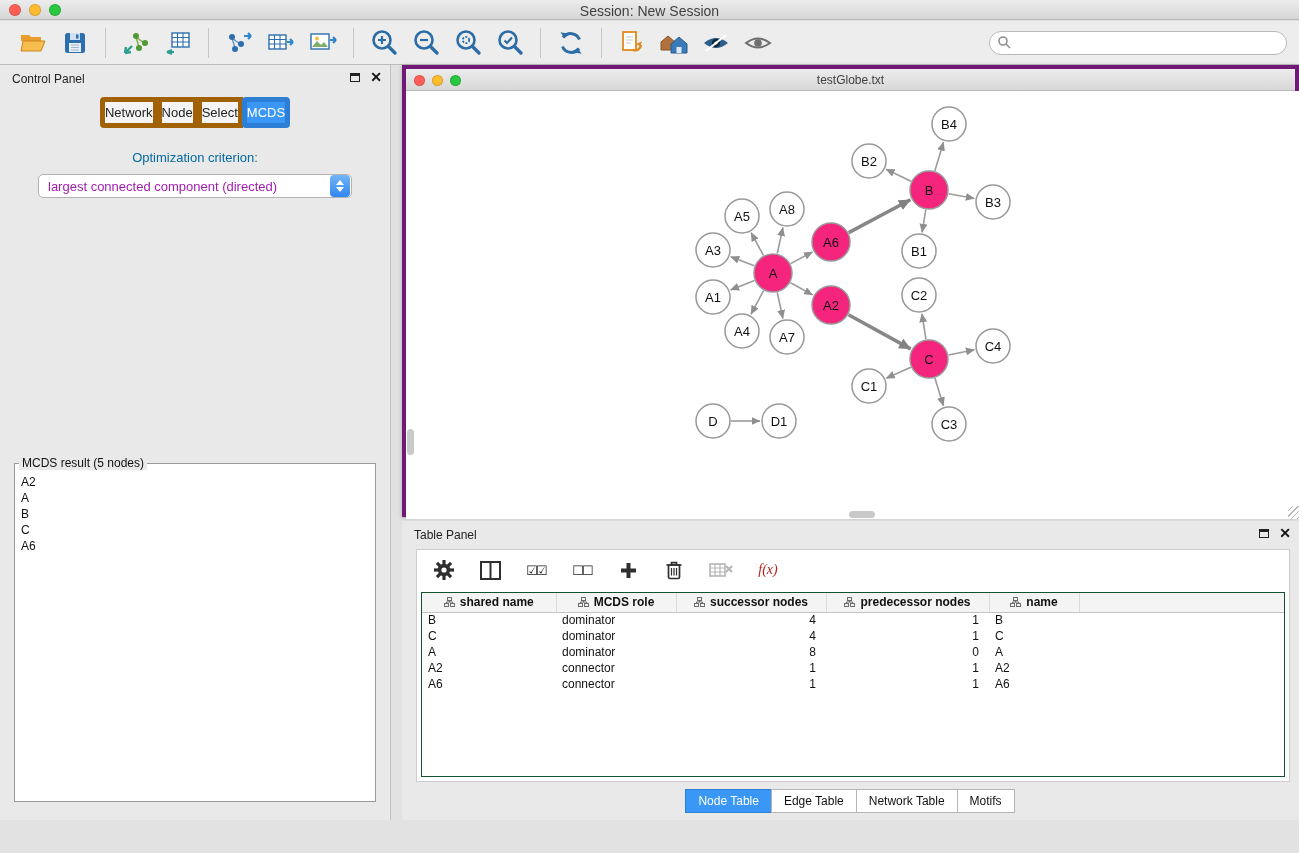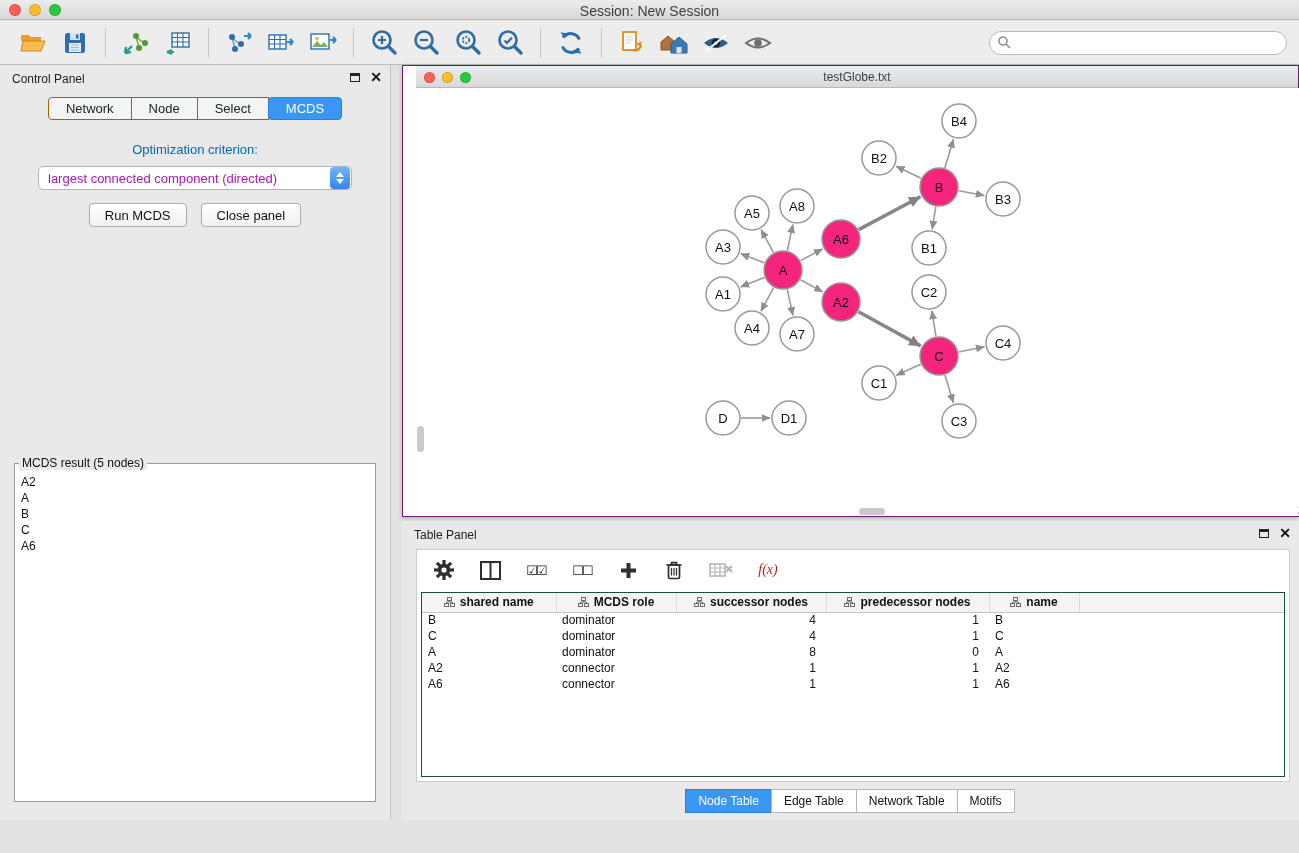--- a/index.html
+++ b/index.html
@@ -28,22 +28,22 @@
   
   .control-panel { position:absolute; left:0; top:65px; width:391px; height:755px;
     background:#e9e9e9; border-right:1px solid #c2c2c2; }
   .panel-head { position:relative; height:28px; }
   .panel-head .panel-title { position:absolute; left:12px; top:7px; font-size:12px; color:#222; }
   .panel-icons { position:absolute; right:8px; top:6px; display:flex; gap:10px; align-items:center; }
   .float-glyph { width:10px; height:9px; border:1.5px solid #222; border-top-width:3px; display:inline-block; }
   .close-glyph { font-size:14px; font-weight:bold; color:#111; line-height:12px; }
 
   .cp-tabs { display:flex; justify-content:center; margin-top:4px; }
-  .cp-tab { font-size:13px; color:#222; padding:3px 17px; background:#f4f4f4;
-    border:1px solid #a16207; margin-left:-1px; }
+  .cp-tab { font-size:13px; color:#222; padding:3px 0; background:#f4f4f4;
+    border:5px solid #a16207; margin-left:-1px; }
   .cp-tab:first-child { border-radius:4px 0 0 4px; margin-left:0; }
   .cp-tab:last-child { border-radius:0 4px 4px 0; }
   .cp-tab.active { background:#3b97f6; color:#fff; border-color:#2d7fd6; border-radius:4px; }
 
   .opt-label { text-align:center; font-size:13px; color:#0369a1; margin-top:22px; }
   .dropdown { position:relative; margin:9px auto 0 auto; width:314px; height:24px; background:#fff;
     border:1px solid #b3b3b3; border-radius:5px; display:flex; align-items:center; }
   .dd-text { flex:1; font-size:13px; color:#a21caf; padding-left:9px; white-space:nowrap; overflow:hidden; }
   .dd-stepper { width:20px; height:22px; margin-right:1px; border-radius:4px;
     background:linear-gradient(#73b5f8,#2f86f0); display:flex; flex-direction:column;
@@ -58,21 +58,21 @@
     background:linear-gradient(#ffffff,#f0f0f0); border:1px solid #ababab; border-radius:4px; }
 
   .result-box { position:absolute; left:14px; right:14px; top:391px; bottom:18px;
     border:1px solid #9a9a9a; background:#fff; }
   .result-box legend { font-size:12px; color:#111; background:#e9e9e9; padding:0 3px; margin-left:4px; }
   .result-list { position:absolute; left:1px; right:1px; top:4px; bottom:1px; background:#fff; overflow:hidden; }
   .result-item { font-size:12px; color:#111; line-height:16px; padding-left:5px; }
 
   
   .net-window { position:absolute; left:402px; top:65px; width:897px; height:452px;
-    border:1px solid #701a75; background:#fff; box-shadow:0 1px 4px rgba(0,0,0,.25);padding-left:13px; }
+    border:4px solid #701a75; background:#fff; box-shadow:0 1px 4px rgba(0,0,0,.25); }
   .net-titlebar { position:relative; height:22px; background:linear-gradient(#ececec,#d8d8d8);
     border-bottom:1px solid #b9b9b9; }
   .net-lights { position:absolute; left:8px; top:6px; display:flex; gap:7px; }
   .net-lights .light { width:11px; height:11px; }
   .net-titlebar .title-text { position:absolute; left:0; right:0; top:4px; text-align:center;
     font-size:12px; color:#3f3f3f; }
   .net-content { position:relative; width:895px; height:428px; background:#fff; overflow:hidden; }
   .v-thumb { position:absolute; left:1px; top:338px; width:7px; height:26px; background:#c9c9c9; border-radius:4px; }
   .h-thumb { position:absolute; left:443px; bottom:1px; width:26px; height:7px; background:#c9c9c9; border-radius:4px; }
   .resize-grip { position:absolute; right:0; bottom:0; width:13px; height:13px;
@@ -280,24 +280,20 @@
       <div class="cp-tab">Select</div>
       <div class="cp-tab active">MCDS</div>
     </div>
     <div class="opt-label">Optimization criterion:</div>
     <div class="dropdown">
       <span class="dd-text">largest connected component (directed)</span>
       <span class="dd-stepper">
         <span class="tri-up"></span>
           <span class="tri-down"></span>
       </span>
-    </div>
-    <div class="cp-buttons">
-      <button class="cp-btn">Run MCDS</button>
-      <button class="cp-btn">Close panel</button>
     </div>
     <fieldset class="result-box">
       <legend>MCDS result (5 nodes)</legend>
       <div class="result-list">
           <div class="result-item">A2</div>
           <div class="result-item">A</div>
           <div class="result-item">B</div>
           <div class="result-item">C</div>
           <div class="result-item">A6</div>
         </div>

